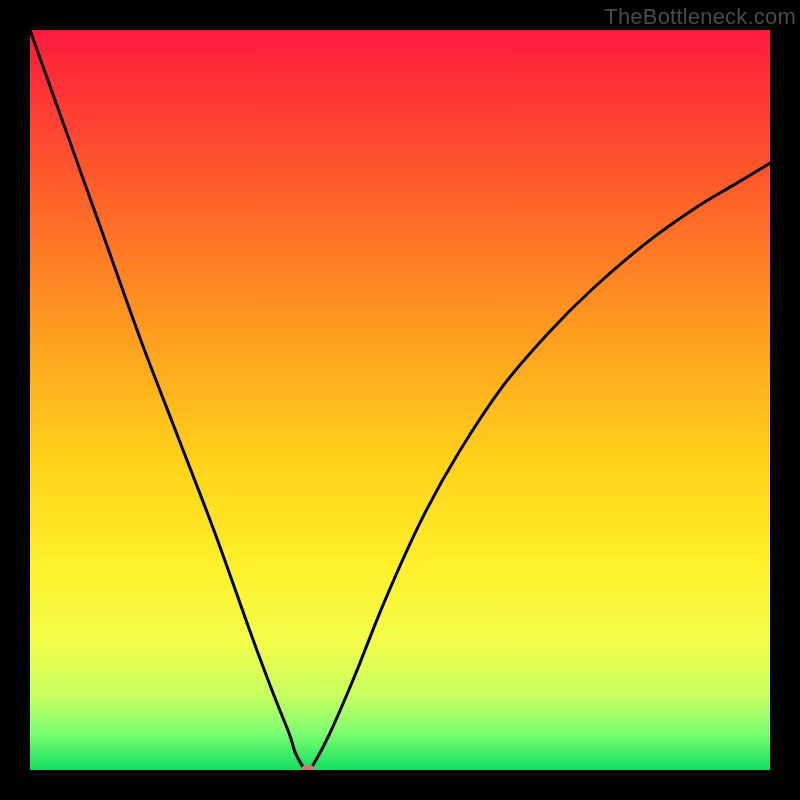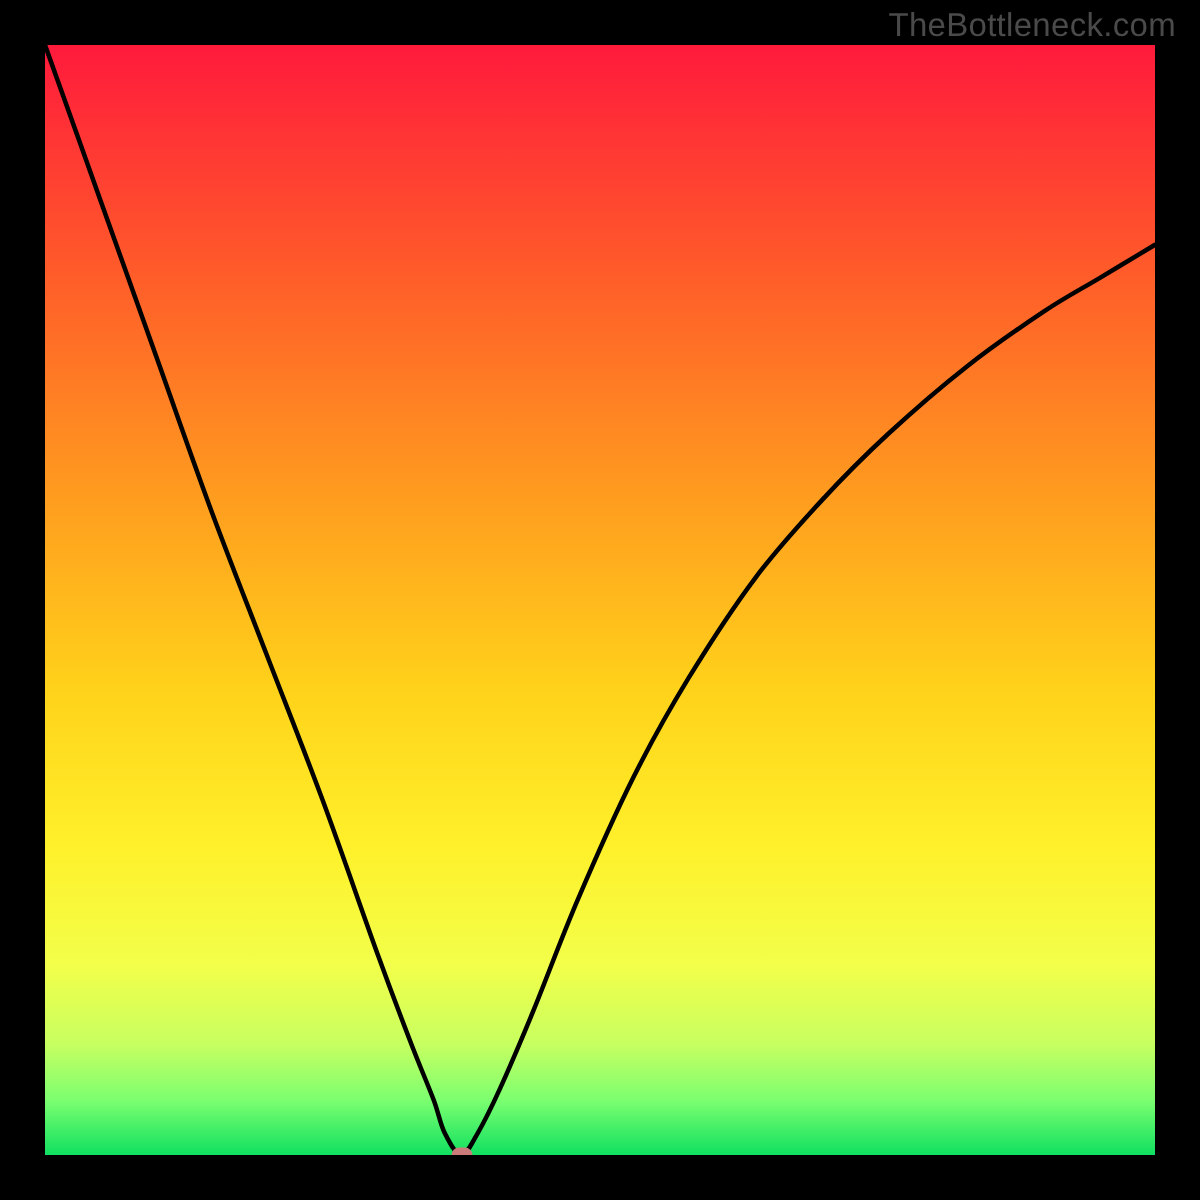--- a/index.html
+++ b/index.html
@@ -13,21 +13,21 @@
   }
   .frame {
     position: relative;
     width: 800px;
     height: 800px;
     background: #000;
   }
   .watermark {
     position: absolute;
     top: 4px;
-    right: 16px;
+    right: 4px;
     color: #4a4a4a;
     font-size: 22px;
     font-weight: 500;
     letter-spacing: 0.2px;
     z-index: 5;
   }
   .plot {
     position: absolute;
     left: 30px;
     top: 30px;

